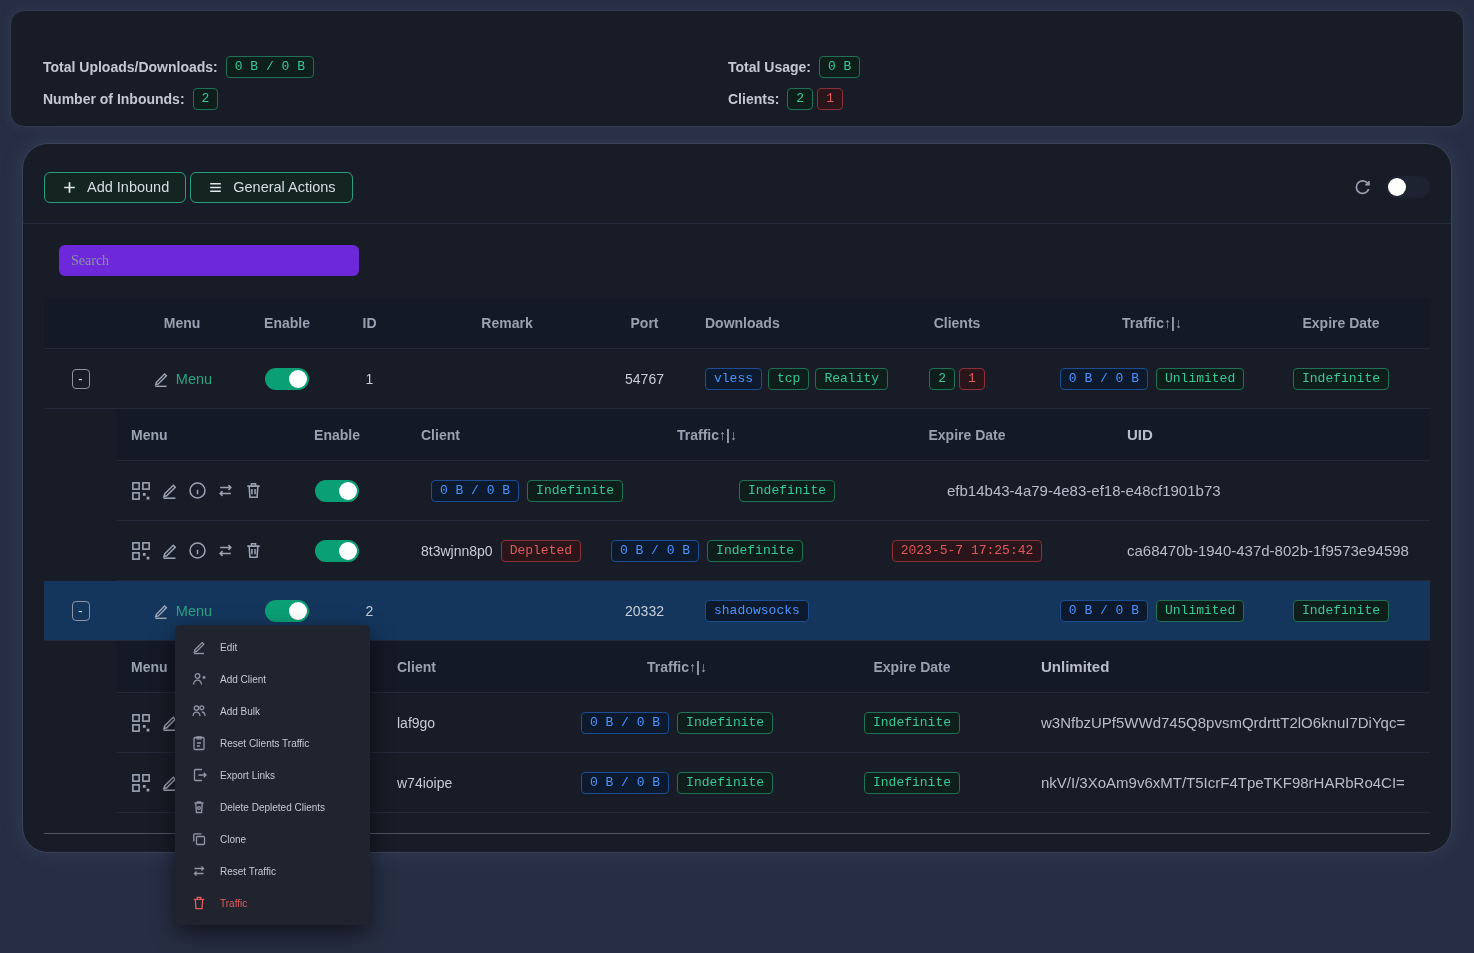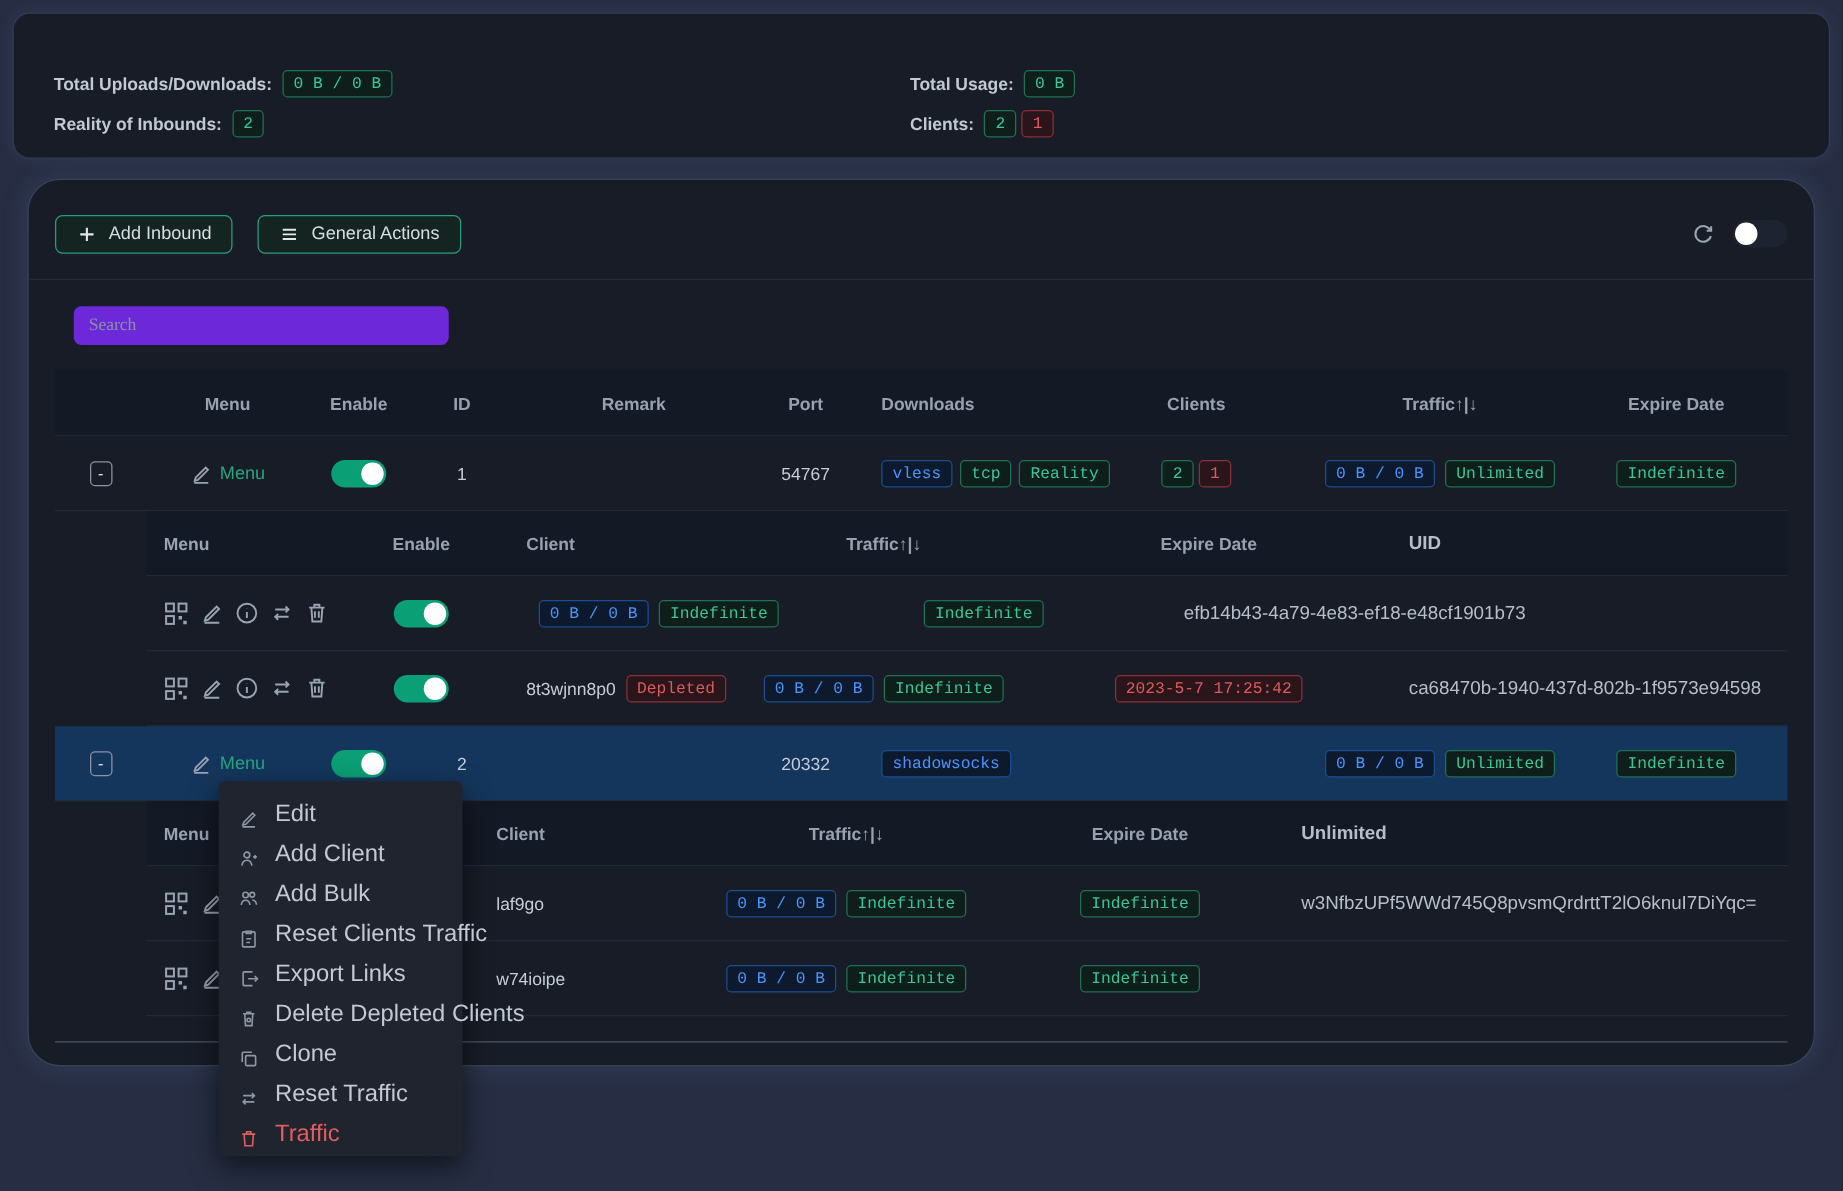--- a/index.html
+++ b/index.html
@@ -33,21 +33,21 @@
   
   .main-panel {
     position:absolute; left:22px; top:143px; width:1430px; height:710px;
     background:#171c27; border:1px solid #3a4357; border-radius:26px;
     box-shadow:0 0 22px rgba(130,150,210,.14);
   }
   .toolbar { position:absolute; top:28px; left:21px; right:21px; height:30px; display:flex; align-items:center; }
   .btn {
     display:inline-flex; align-items:center; gap:9px; height:31px; padding:0 16px;
     background:#142420; border:1px solid #2a9d7f; border-radius:6px;
-    color:#d8dde3; font-size:14.5px; cursor:pointer; margin-right:20px;
+    color:#d8dde3; font-size:14.5px; cursor:pointer; margin-right:4px;
   }
   .btn .ic { color:#e3e7ec; display:inline-flex; }
   .toolbar-right { margin-left:auto; display:flex; align-items:center; gap:14px; }
   .icon-btn { color:#9aa3b2; display:inline-flex; cursor:pointer; }
   .divider { position:absolute; top:79px; left:0; right:0; height:1px; background:#252c3c; }
   .search-input {
     position:absolute; top:101px; left:36px; width:300px; height:31px;
     background:#6d28d9; border:none; border-radius:6px; outline:none;
     color:#c7cdd6; font-size:14px; padding:0 12px;
     font-family:Liberation Serif, serif;
@@ -87,38 +87,38 @@
   .n2-traffic{width:240px; gap:8px;}.n2-expire{width:230px}.n2-pass{flex:1; padding-left:14px; color:#b7bec9; font-size:15px;}
   .act-ic { display:inline-flex; color:#9aa3b2; cursor:pointer; }
   .tfoot { height:21px; border-bottom:1px solid #4e5666; }
   
   .ctx-menu {
     position:absolute; left:175px; top:625px; width:195px; z-index:50;
     background:#20242f; border-radius:5px; padding:6px 0;
     box-shadow:0 8px 22px rgba(0,0,0,.55);
   }
   .ctx-item {
-    height:32px; display:flex; align-items:flex-end; gap:13px; padding:0 16px;
-    font-size:19px; color:#c3c9d2; cursor:pointer; white-space:nowrap;
+    height:32px; display:flex; align-items:center; gap:13px; padding:0 16px;
+    font-size:10px; color:#c3c9d2; cursor:pointer; white-space:nowrap;
   }
   .ctx-item .ic { display:inline-flex; color:#8f97a6; width:16px; }
   .ctx-item.danger, .ctx-item.danger .ic { color:#e25d5d; }
   .clients-wrap { display:flex; gap:4px; }
 </style>
 </head>
 <body>
 
 <section class="stats-panel">
   <div class="stats-grid">
     <div class="stat-line">
       <span class="stat-label">Total Uploads/Downloads:</span>
       <span class="badge b-green">0 B / 0 B</span>
     </div>
     <div class="stat-line">
-      <span class="stat-label">Reality of Inbounds:</span>
+      <span class="stat-label">Number of Inbounds:</span>
       <span class="badge b-green">2</span>
     </div>
     <div class="stat-col-right">
       <div class="stat-line">
         <span class="stat-label">Total Usage:</span>
         <span class="badge b-green">0 B</span>
       </div>
       <div class="stat-line">
         <span class="stat-label">Clients:</span>
         <span class="clients-wrap">
@@ -456,20 +456,21 @@
             <span class="switch"></span>
           </div>
         <div class="cell n2-client cl">w74ioipe</div>
         <div class="cell n2-traffic">
           <span class="badge b-blue">0 B / 0 B</span>
           <span class="badge b-green">Indefinite</span>
         </div>
         <div class="cell n2-expire">
           <span class="badge b-green">Indefinite</span>
         </div>
+        <div class="cell n2-pass cl">nkV/I/3XoAm9v6xMT/T5IcrF4TpeTKF98rHARbRo4CI=</div>
       </div>
     </div>
 
     <div class="trow tfoot"></div>
   </div>
 </section>
 
 <div class="ctx-menu">
   <div class="ctx-item">
     <span class="ic">

